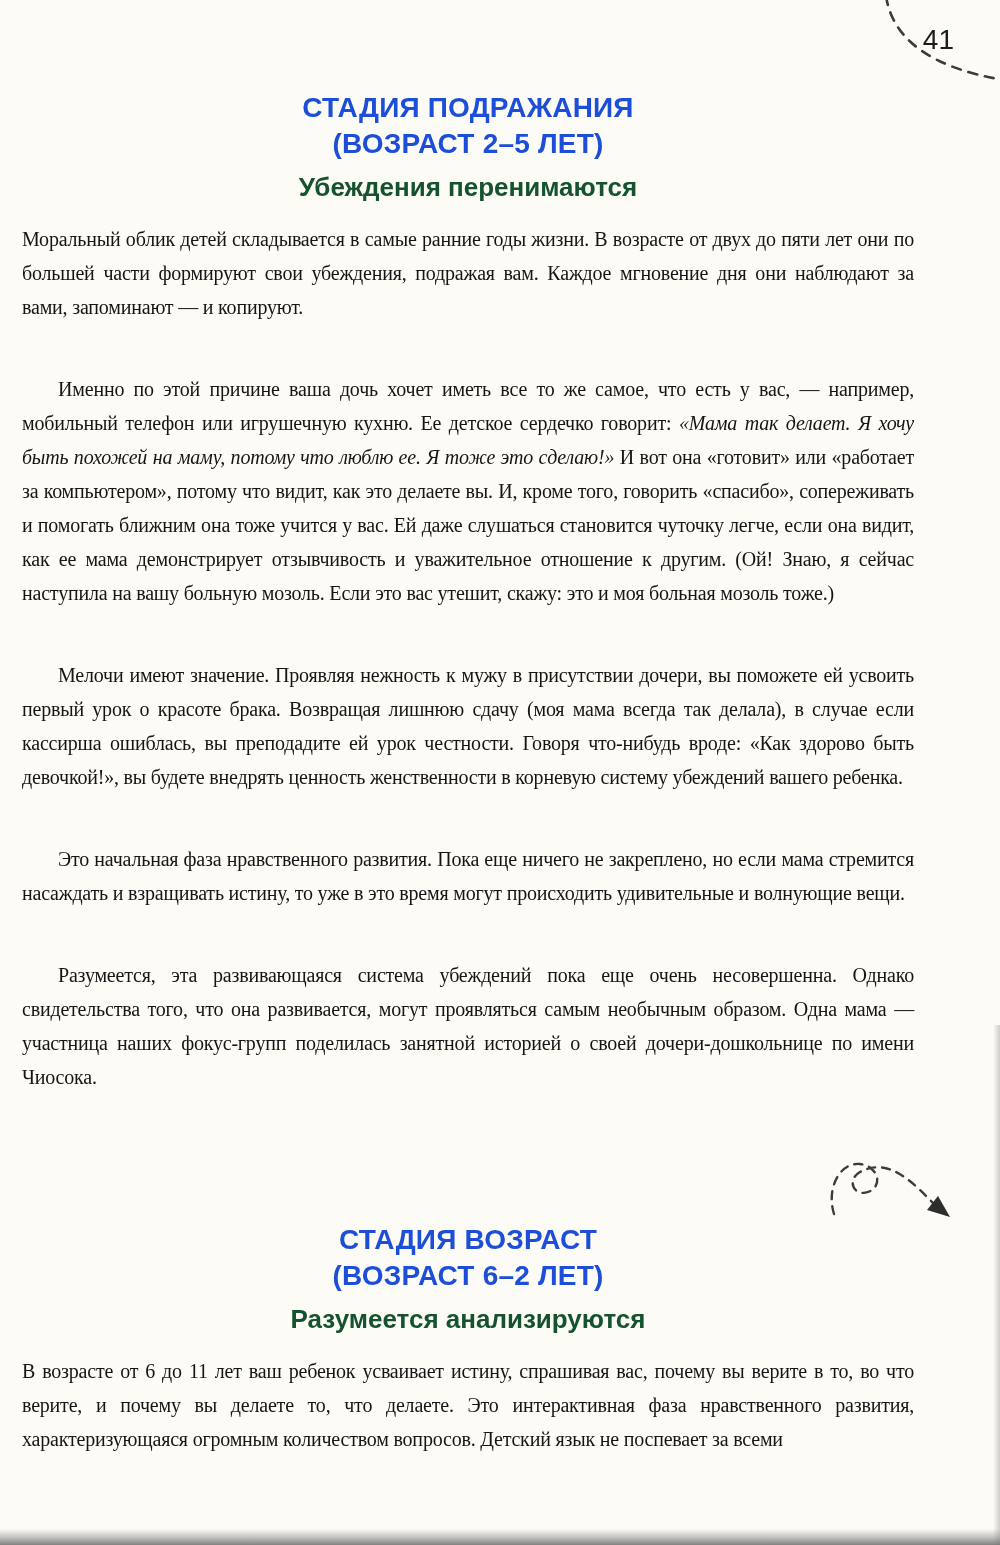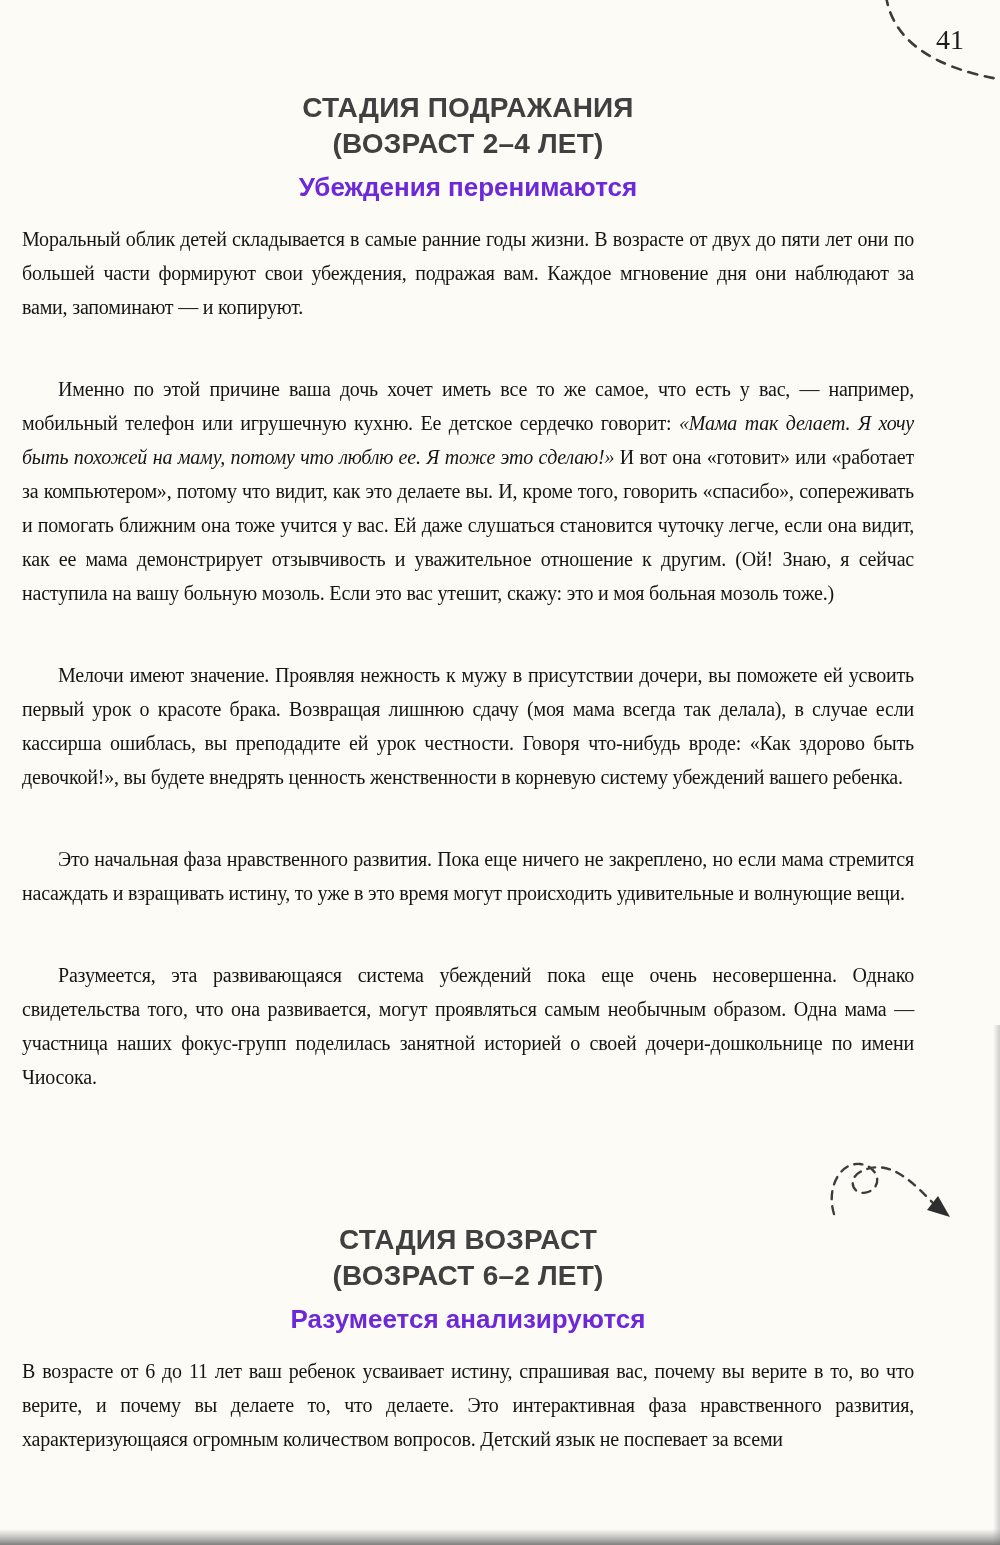--- a/index.html
+++ b/index.html
@@ -13,23 +13,23 @@
     font-family: "Liberation Serif", serif;
     overflow: hidden;
   }
   .page {
     position: absolute;
     inset: 0;
   }
   .page-number {
     position: absolute;
     top: 24px;
-    right: 36px;
+    right: 46px;
     font-size: 28px;
-    font-family: Liberation Serif, serif;
+    font-family: Liberation Sans, sans-serif;
     color: #1d1d1d;
   }
   .deco-layer {
     position: absolute;
     inset: 0;
     width: 1000px;
     height: 1545px;
     pointer-events: none;
     z-index: 3;
   }
@@ -39,32 +39,32 @@
     width: 892px;
   }
   .section-1 { top: 90px; }
   .section-2 { top: 1222px; }
   .heading {
     font-family: "Liberation Sans", sans-serif;
     font-weight: bold;
     font-size: 28px;
     line-height: 36px;
     text-align: center;
-    color: #404040;
+    color: #1d4ed8;
     letter-spacing: 0.2px;
   }
   .heading .hline { display: block; }
   .subheading {
     font-family: "Liberation Sans", sans-serif;
     font-weight: bold;
     font-size: 26px;
     line-height: 30px;
     text-align: center;
     margin-top: 10px;
-    color: #6d28d9;
+    color: #14532d;
   }
   .body-block {
     margin-top: 20px;
   }
   p.body-para {
     font-family: "Liberation Serif", serif;
     font-size: 20px;
     line-height: 34px;
     text-align: justify;
     color: #151515;
@@ -96,21 +96,21 @@
     <path d="M 886 -4 Q 896 62 1004 80" fill="none" stroke="#3c3c3c" stroke-width="2.6" stroke-dasharray="9 8" stroke-linecap="round"></path>
     <path d="M 834 1214 C 826 1188 840 1162 860 1164 C 878 1166 884 1186 868 1192 C 854 1197 846 1180 860 1172 C 890 1156 914 1184 936 1206" fill="none" stroke="#3c3c3c" stroke-width="2.4" stroke-dasharray="8 7" stroke-linecap="round"></path>
     <polygon points="950,1217 927,1210 938,1196" fill="#2e2e2e"></polygon>
   </svg>
 
   <div class="page-number">41</div>
 
   <section class="section section-1">
     <h1 class="heading">
       <span class="hline">СТАДИЯ ПОДРАЖАНИЯ</span>
-      <span class="hline">(ВОЗРАСТ 2–4 ЛЕТ)</span>
+      <span class="hline">(ВОЗРАСТ 2–5 ЛЕТ)</span>
     </h1>
     <h2 class="subheading">Убеждения перенимаются</h2>
     <div class="body-block">
         <p class="body-para"><span>Моральный облик детей складывается в самые ранние годы жизни. В возрасте от двух до пяти лет они по большей части формируют свои убеждения, подражая вам. Каждое мгновение дня они наблюдают за вами, запоминают — и копируют.</span></p>
         <p class="body-para indent"><span>Именно по этой причине ваша дочь хочет иметь все то же самое, что есть у вас, — например, мобильный телефон или игрушечную кухню. Ее детское сердечко говорит: </span><span class="italic">«Мама так делает. Я хочу быть похожей на маму, потому что люблю ее. Я тоже это сделаю!»</span><span> И вот она «готовит» или «работает за компьютером», потому что видит, как это делаете вы. И, кроме того, говорить «спасибо», сопереживать и помогать ближним она тоже учится у вас. Ей даже слушаться становится чуточку легче, если она видит, как ее мама демонстрирует отзывчивость и уважительное отношение к другим. (Ой! Знаю, я сейчас наступила на вашу больную мозоль. Если это вас утешит, скажу: это и моя больная мозоль тоже.)</span></p>
         <p class="body-para indent"><span>Мелочи имеют значение. Проявляя нежность к мужу в присутствии дочери, вы поможете ей усвоить первый урок о красоте брака. Возвращая лишнюю сдачу (моя мама всегда так делала), в случае если кассирша ошиблась, вы преподадите ей урок честности. Говоря что-нибудь вроде: «Как здорово быть девочкой!», вы будете внедрять ценность женственности в корневую систему убеждений вашего ребенка.</span></p>
         <p class="body-para indent"><span>Это начальная фаза нравственного развития. Пока еще ничего не закреплено, но если мама стремится насаждать и взращивать истину, то уже в это время могут происходить удивительные и волнующие вещи.</span></p>
         <p class="body-para indent"><span>Разумеется, эта развивающаяся система убеждений пока еще очень несовершенна. Однако свидетельства того, что она развивается, могут проявляться самым необычным образом. Одна мама — участница наших фокус-групп поделилась занятной историей о своей дочери-дошкольнице по имени Чиосока.</span></p>
       </div>
   </section>

